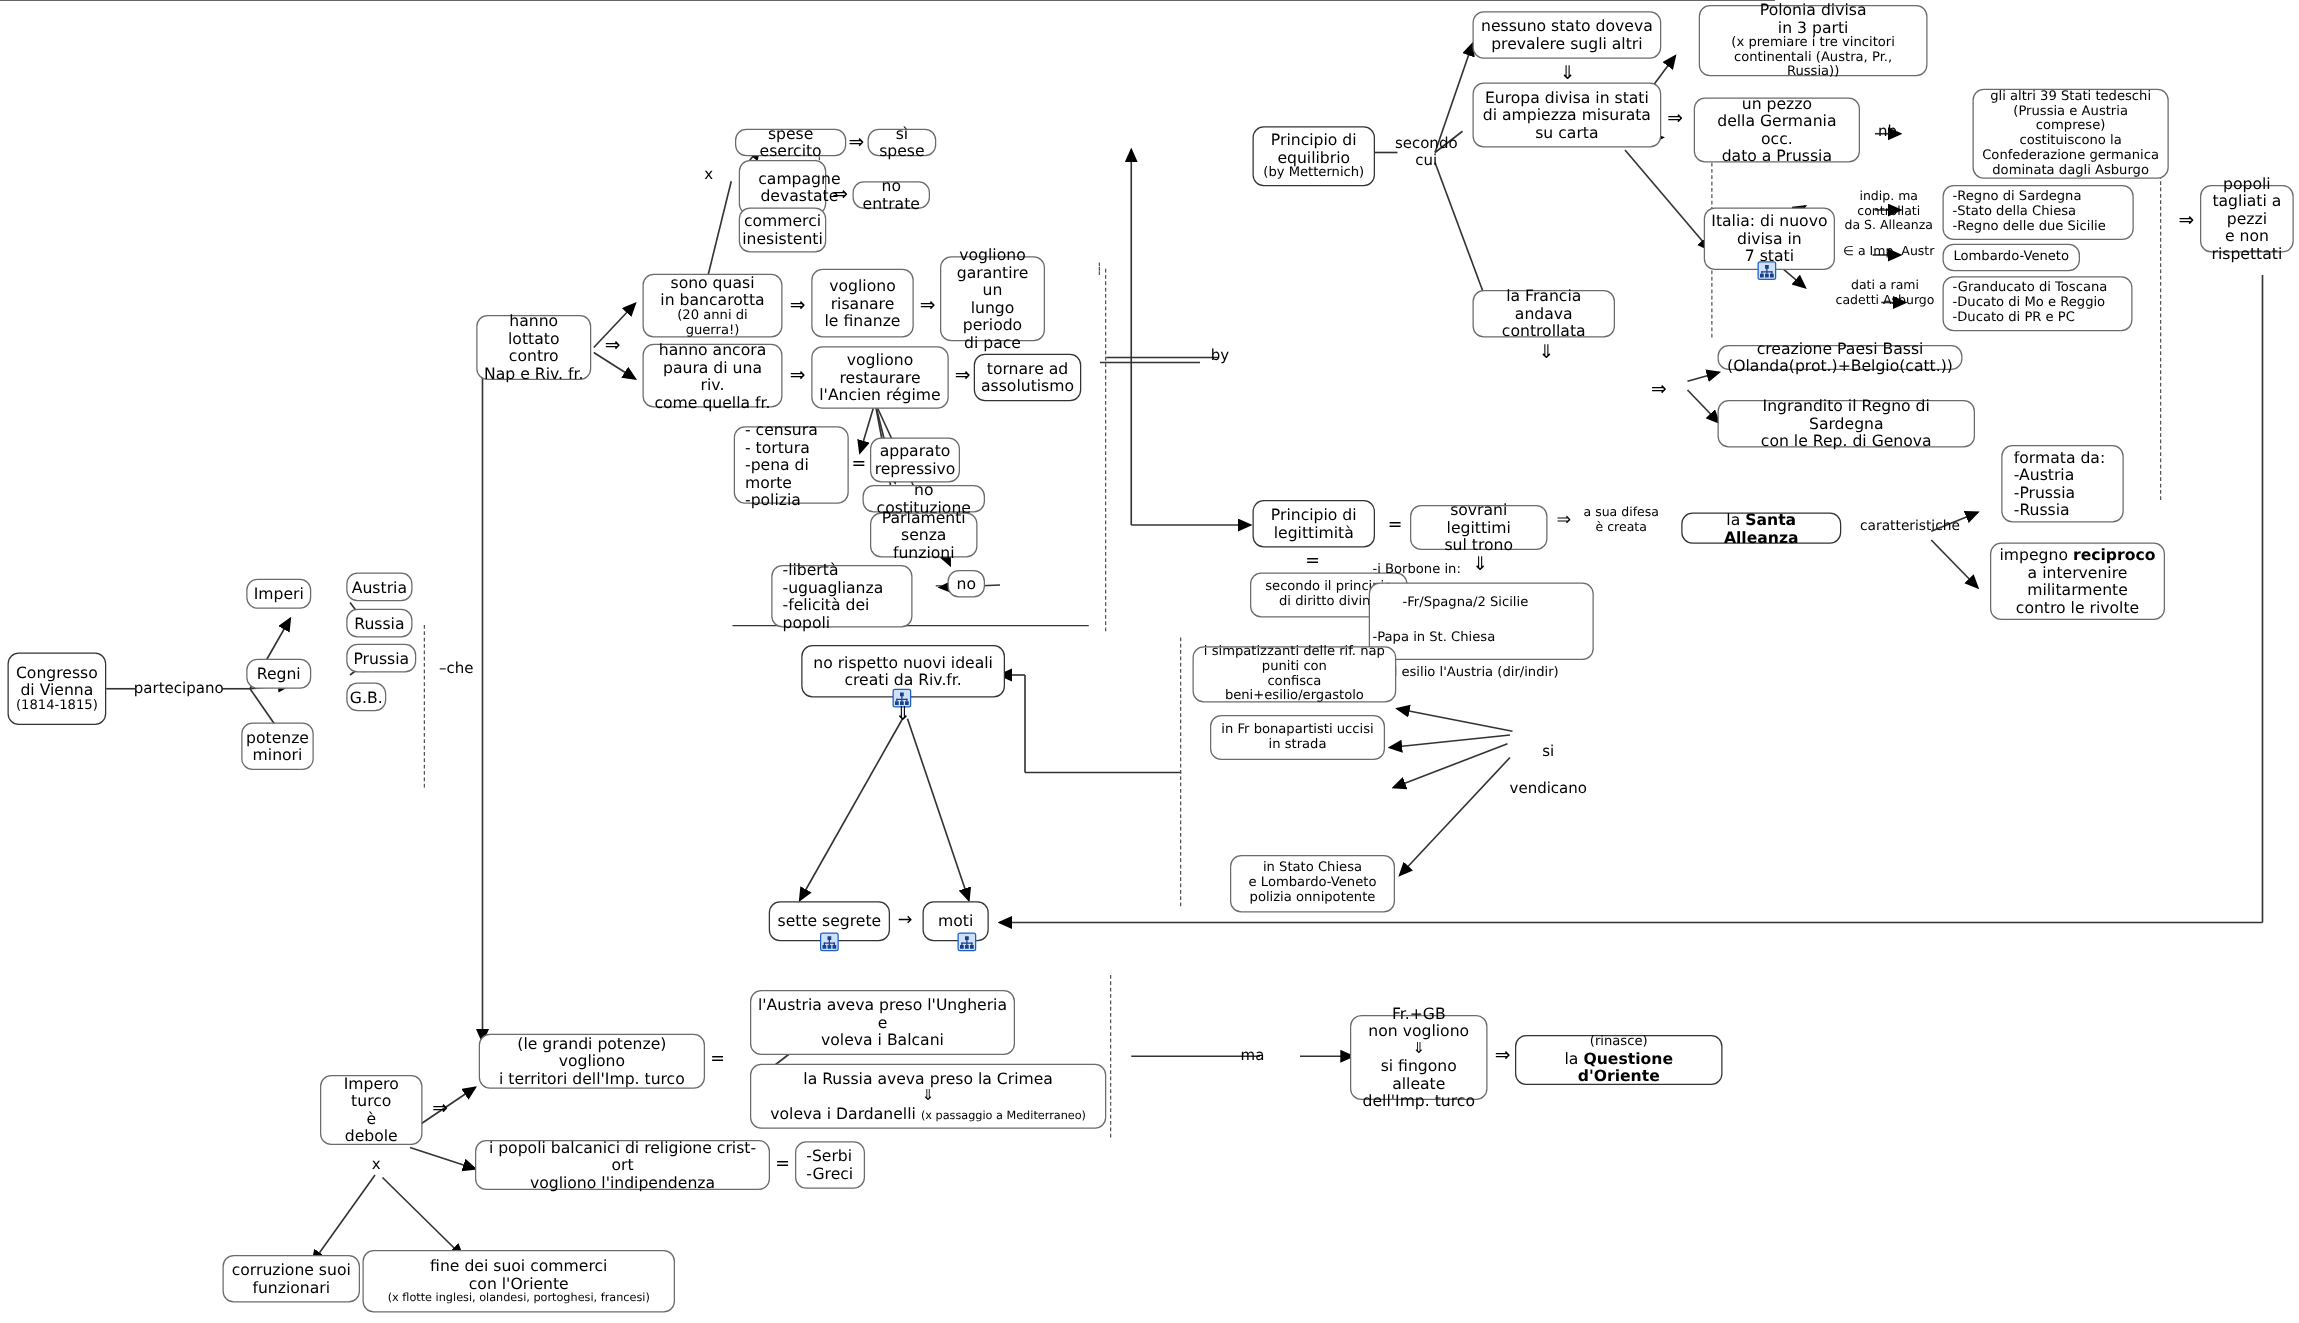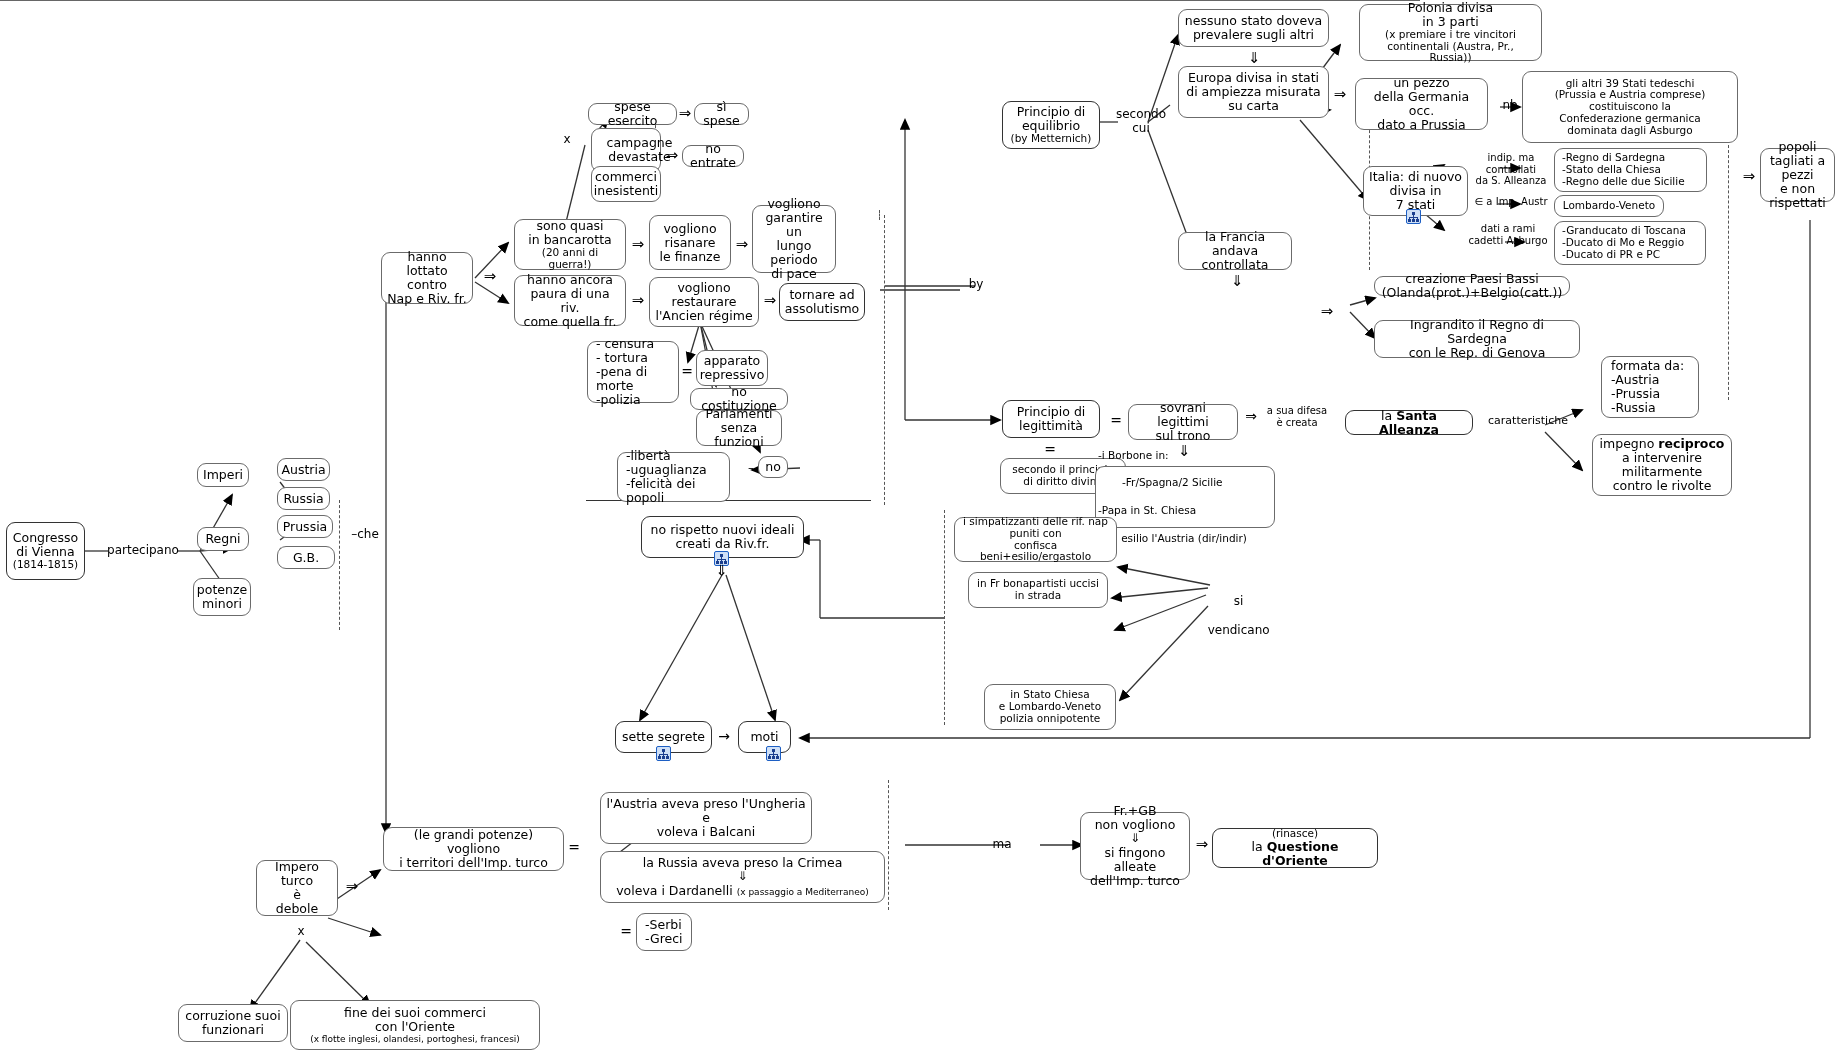--- a/index.html
+++ b/index.html
@@ -190,21 +190,21 @@
   </div>
   <div class="node" style="left:277px;top:487px;width:53px;height:23px;">
     <span>Russia</span>
   </div>
   <div class="node" style="left:197px;top:527px;width:52px;height:24px;">
     <span>Regni</span>
   </div>
   <div class="node" style="left:277px;top:515px;width:56px;height:23px;">
     <span>Prussia</span>
   </div>
-  <div class="node" style="left:277px;top:546px;width:58px;height:23px;">
+  <div class="node" style="left:277px;top:546px;width:32px;height:23px;">
     <span>G.B.</span>
   </div>
   <div class="node" style="left:193px;top:578px;width:58px;height:38px;">
     <span>potenze</span>
     <span>minori</span>
   </div>
 
   <div class="lbl" style="left:348px;top:528px;width:34px;">–che</div>
 
   <div class="node" style="left:381px;top:252px;width:92px;height:52px;">
@@ -399,21 +399,21 @@
     <span>in 3 parti</span>
     <span class="sm">(x premiare i tre vincitori</span>
     <span class="sm">continentali (Austra, Pr., Russia))</span>
   </div>
   <div class="node" style="left:1355px;top:78px;width:133px;height:52px;">
     <span>un pezzo</span>
     <span>della Germania occ.</span>
     <span>dato a Prussia</span>
   </div>
   <div class="lbl" style="left:1500px;top:99px;width:20px;">nb</div>
-  <div class="node" style="left:1522px;top:71px;width:216px;height:72px;">
+  <div class="node" style="left:1578px;top:71px;width:157px;height:72px;">
     <span class="sm">gli altri 39 Stati tedeschi</span>
     <span class="sm">(Prussia e Austria comprese)</span>
     <span class="sm">costituiscono la</span>
     <span class="b sm">Confederazione germanica</span>
     <span class="sm">dominata dagli Asburgo</span>
   </div>
 
   <div class="node" style="left:1363px;top:166px;width:105px;height:50px;">
     <span>Italia: di nuovo</span>
     <span>divisa in</span>
@@ -526,20 +526,24 @@
   <div class="node" style="left:600px;top:792px;width:212px;height:52px;">
     <span>l'Austria aveva preso l'Ungheria</span>
     <span>e</span>
     <span>voleva i Balcani</span>
   </div>
   <div class="node" style="left:600px;top:851px;width:285px;height:52px;">
     <span>la Russia aveva preso la Crimea</span>
     <span style="font-size:12px;">⇓</span>
     <span><span>voleva i Dardanelli</span> <span class="xs">(x passaggio a Mediterraneo)</span></span>
   </div>
+  <div class="node" style="left:380px;top:912px;width:236px;height:40px;">
+    <span>i popoli balcanici di religione crist-ort</span>
+    <span>vogliono l'indipendenza</span>
+  </div>
   <div class="lbl" style="left:620px;top:924px;width:12px;font-size:14px;">=</div>
   <div class="node left" style="left:636px;top:913px;width:56px;height:38px;padding-left:8px;">
     <span>-Serbi</span>
     <span>-Greci</span>
   </div>
 
   <div class="node" style="left:178px;top:1004px;width:110px;height:38px;">
     <span>corruzione suoi</span>
     <span>funzionari</span>
   </div>

